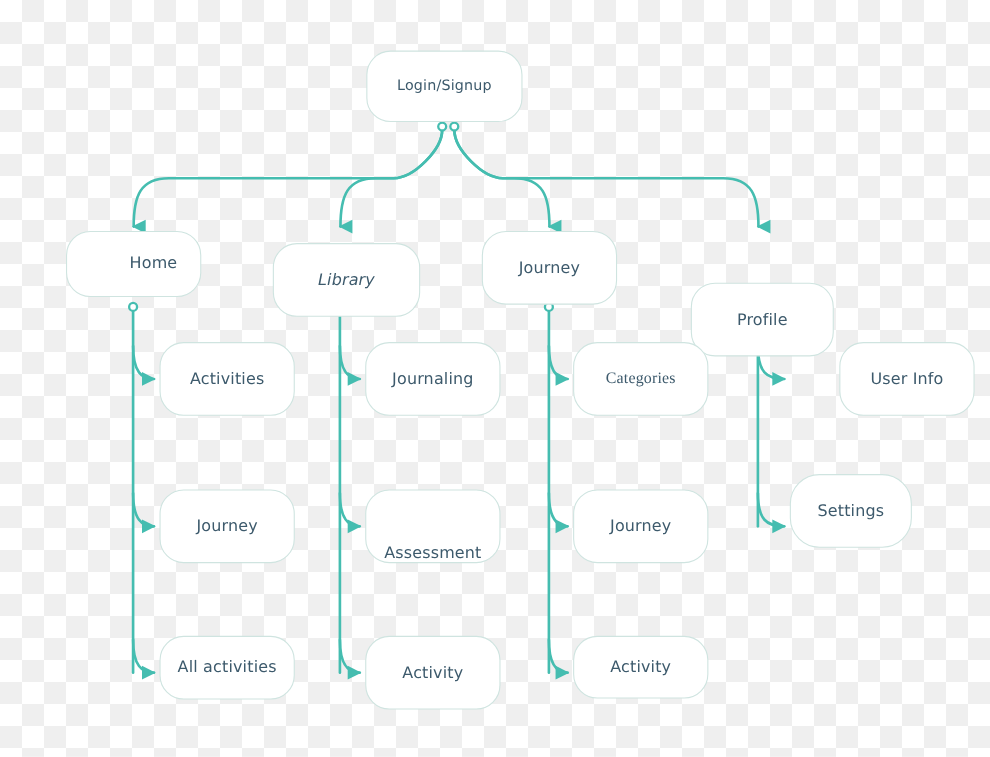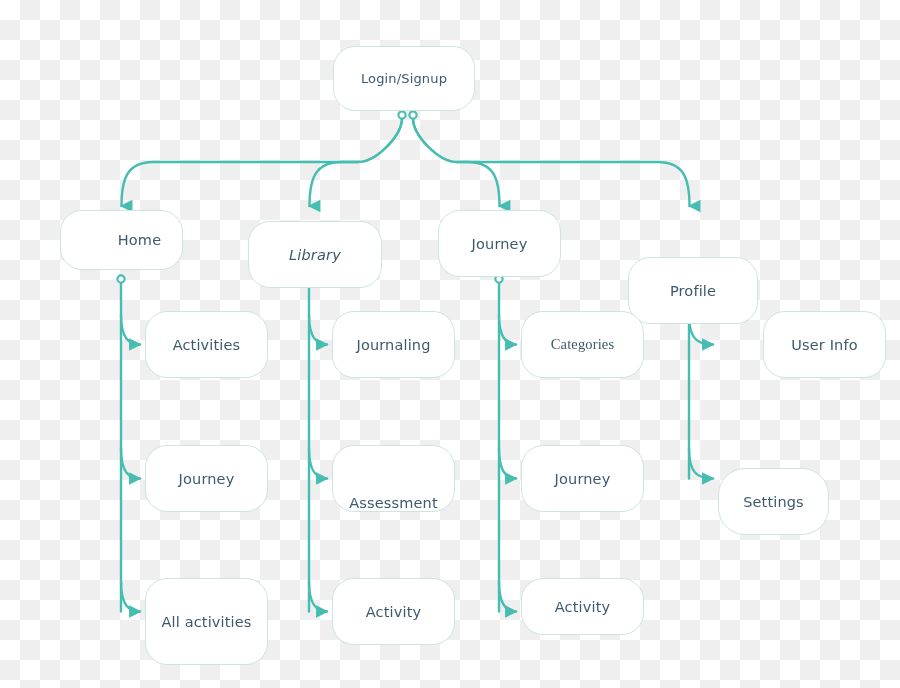--- a/index.html
+++ b/index.html
@@ -119,21 +119,21 @@
         <span>Profile</span>
       </div>
     </div>
   <div id="level3-nodes">
       <div class="node" style="left: 145px; top: 311px; width: 123px; height: 67px;">
         <span>Activities</span>
       </div>
       <div class="node" style="left: 145px; top: 445px; width: 123px; height: 67px;">
         <span>Journey</span>
       </div>
-      <div class="node" style="left: 145px; top: 578px; width: 123px; height: 87px;">
+      <div class="node" style="left: 145px; top: 578px; width: 123px; height: 58px;">
         <span>All activities</span>
       </div>
       <div class="node" style="left: 332px; top: 311px; width: 123px; height: 67px;">
         <span>Journaling</span>
       </div>
       <div class="node" style="left: 332px; top: 445px; width: 123px; height: 67px; align-items: flex-end;">
         <span>Assessment</span>
       </div>
       <div class="node" style="left: 332px; top: 578px; width: 123px; height: 67px;">
         <span>Activity</span>
@@ -143,18 +143,18 @@
       </div>
       <div class="node" style="left: 521px; top: 445px; width: 123px; height: 67px;">
         <span>Journey</span>
       </div>
       <div class="node" style="left: 521px; top: 578px; width: 123px; height: 57px;">
         <span>Activity</span>
       </div>
       <div class="node" style="left: 718px; top: 311px; width: 123px; height: 67px; margin-left: 45px;">
         <span>User Info</span>
       </div>
-      <div class="node" style="left: 718px; top: 468px; width: 111px; height: 67px; border-radius: 27px;">
+      <div class="node" style="left: 718px; top: 431px; width: 111px; height: 67px; border-radius: 27px;">
         <span>Settings</span>
       </div>
     </div>
 
 </div>
 
 </body></html>

